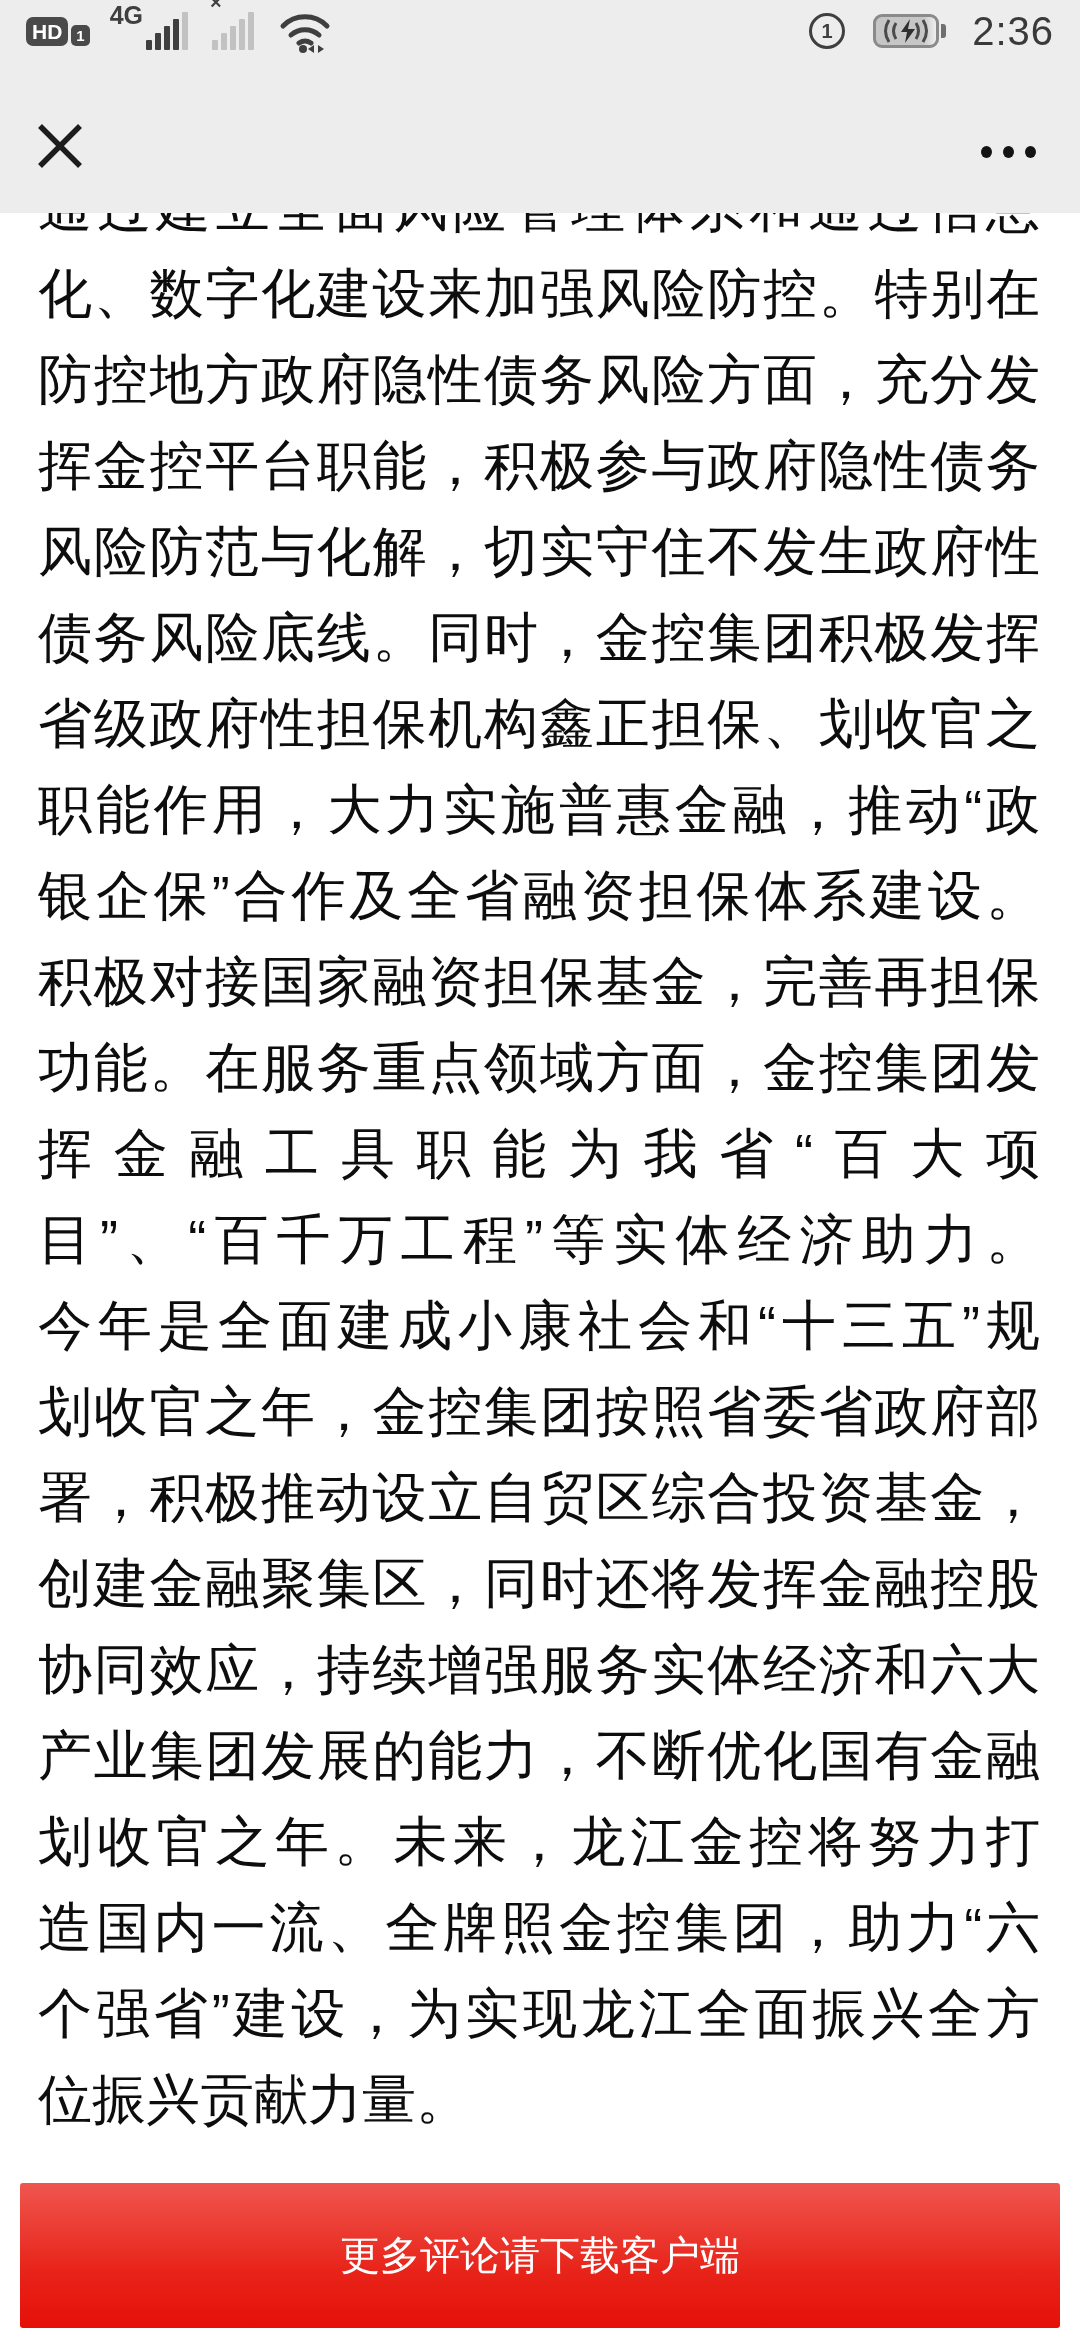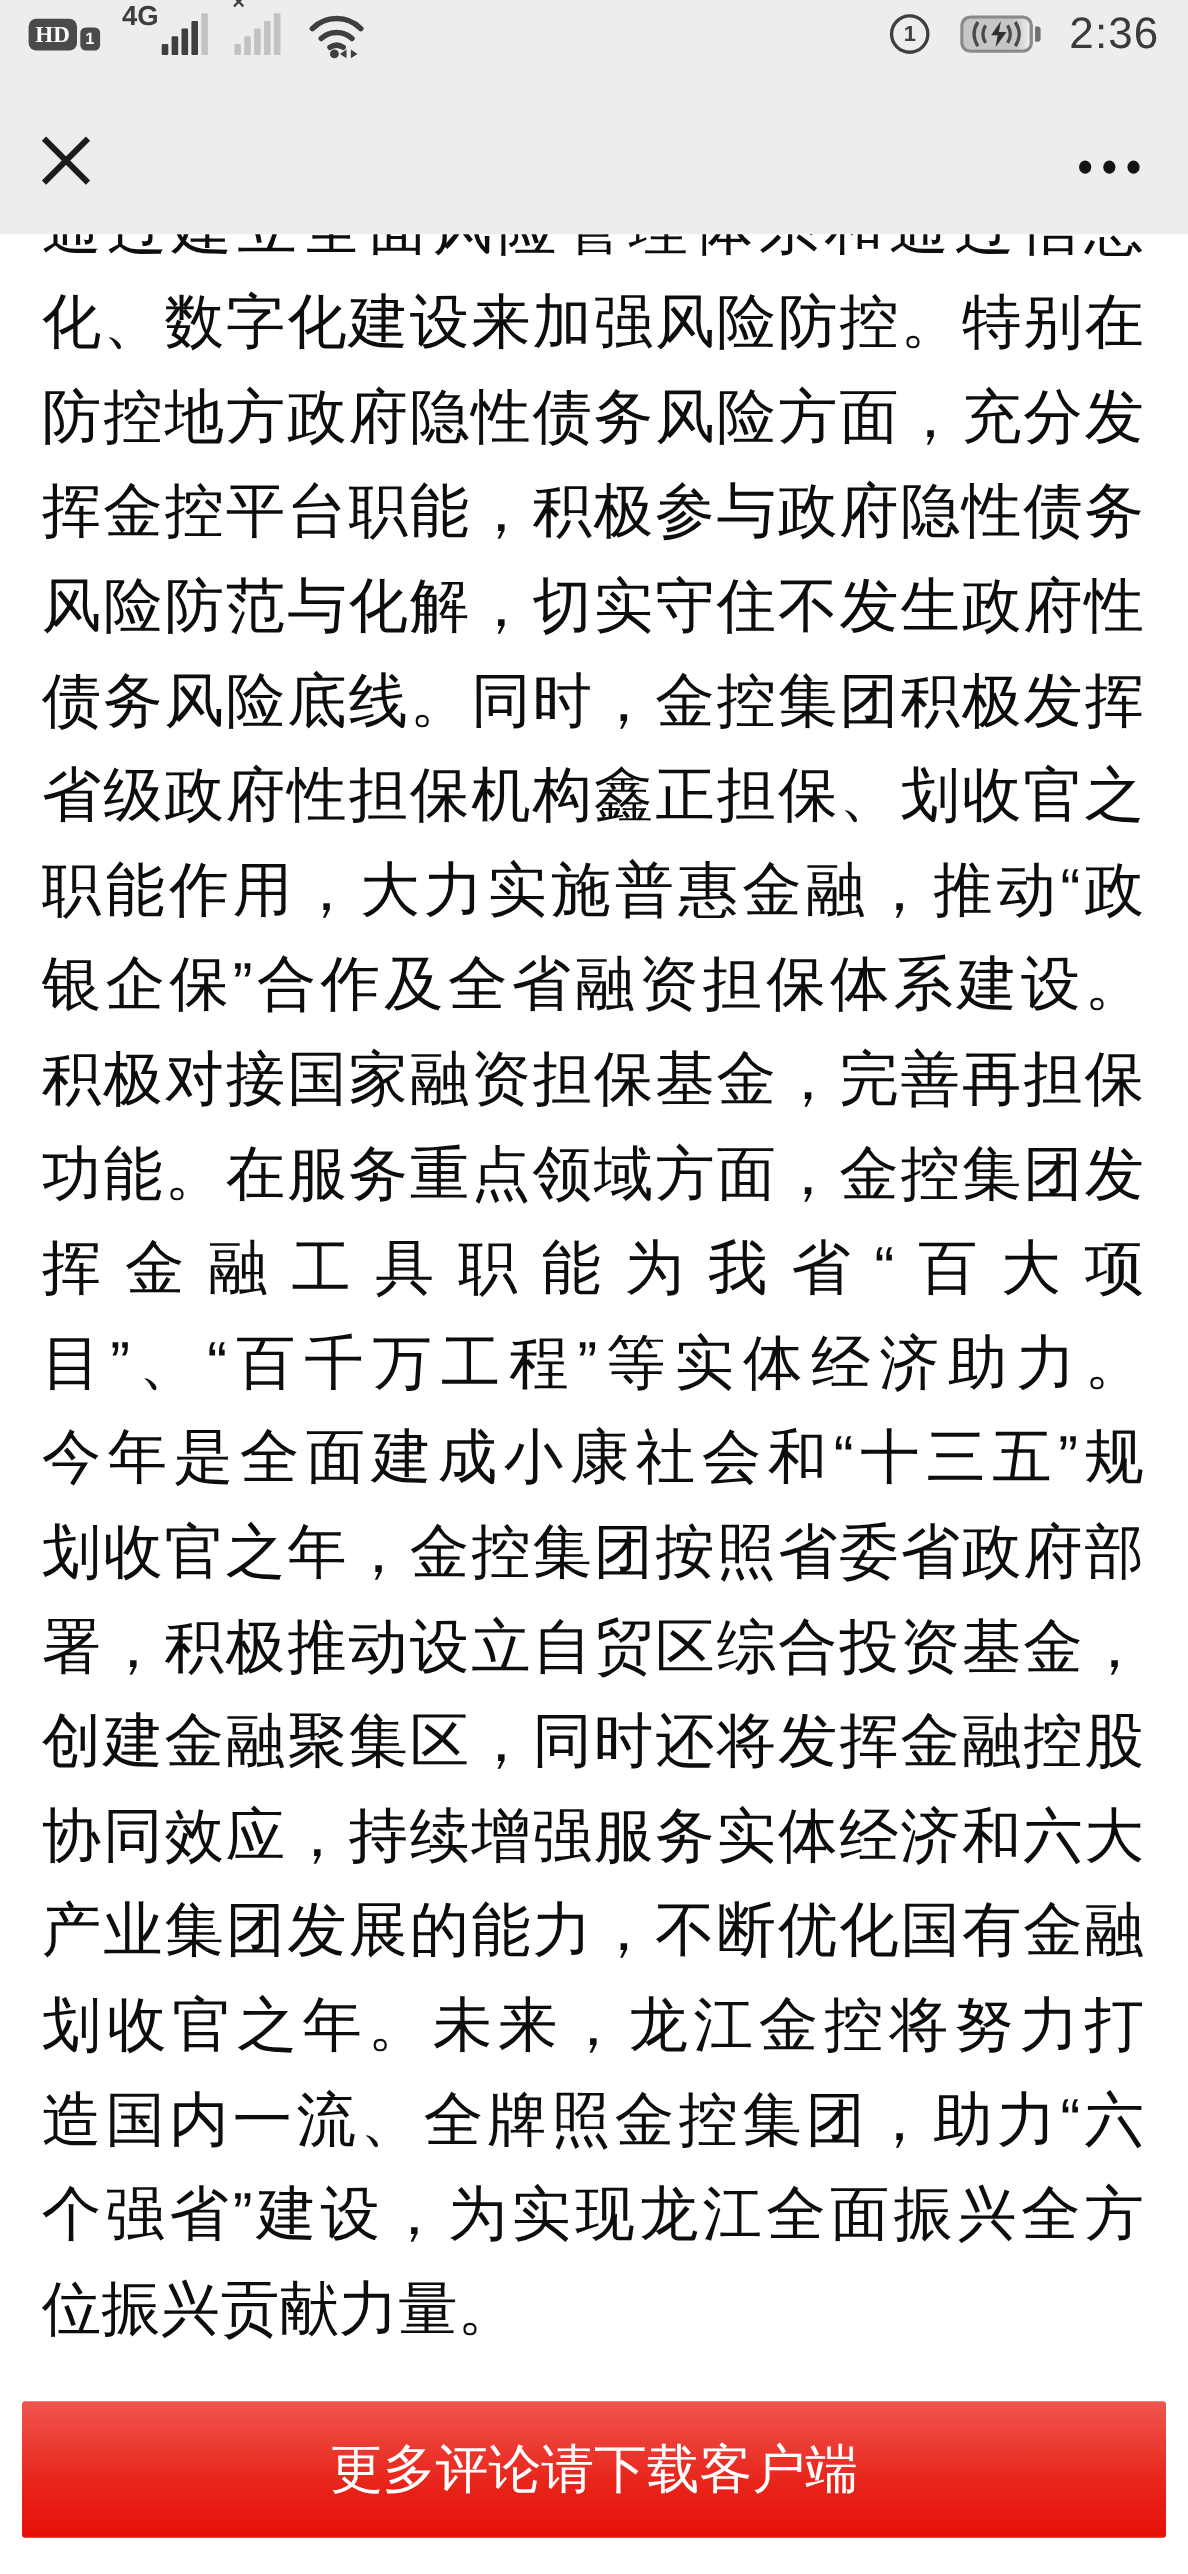--- a/index.html
+++ b/index.html
@@ -17,21 +17,21 @@
   .statusbar {
     position:absolute; top:0; left:0; right:0; height:62px;
     display:flex; align-items:center; justify-content:space-between;
     padding:0 26px; box-sizing:border-box;
   }
   .sb-group { display:flex; align-items:center; gap:14px; }
 
   .hd-wrap { display:flex; align-items:flex-end; gap:3px; }
   .hd-badge {
     background:#4a4a4a; color:#ffffff; font-weight:bold; font-size:21px;
-    border-radius:7px; padding:4px 6px; line-height:1;font-family:Liberation Serif, serif;
+    border-radius:7px; padding:4px 6px; line-height:1;
   }
   .hd-sub {
     background:#4a4a4a; color:#ffffff; font-weight:bold; font-size:15px;
     border-radius:5px; padding:3px 5px; line-height:1;
   }
 
   .net-cluster { display:flex; align-items:center; position:relative; margin-left:6px; }
   .net-label {
     font-size:25px; font-weight:bold; color:#3f3f3f; line-height:1;
     transform:translateY(-16px); margin-right:3px;
@@ -83,25 +83,25 @@
     color:#0d0d0d; font-size:54px; line-height:86px;
   }
   .article .line {
     height:86px; overflow:hidden;
     text-align:justify; text-align-last:justify;
   }
   .article .line.last { text-align-last:left; }
 
   
   .download-btn {
-    position:absolute; left:20px; top:2183px; width:1040px; height:124px;
+    position:absolute; left:20px; top:2183px; width:1040px; height:145px;
     background:linear-gradient(180deg,#ef564f 0%, #e8241a 60%, #e51008 100%);
     border-radius:3px; border:none; z-index:2;
     display:flex; align-items:center; justify-content:center;
-    color:#ffffff; font-size:48px; font-family:"Liberation Sans", sans-serif;
+    color:#ffffff; font-size:40px; font-family:"Liberation Sans", sans-serif;
     cursor:pointer;
   }
 </style>
 </head>
 <body>
 
 <div class="topbar">
 
   <div class="statusbar">
     <div class="sb-group">

